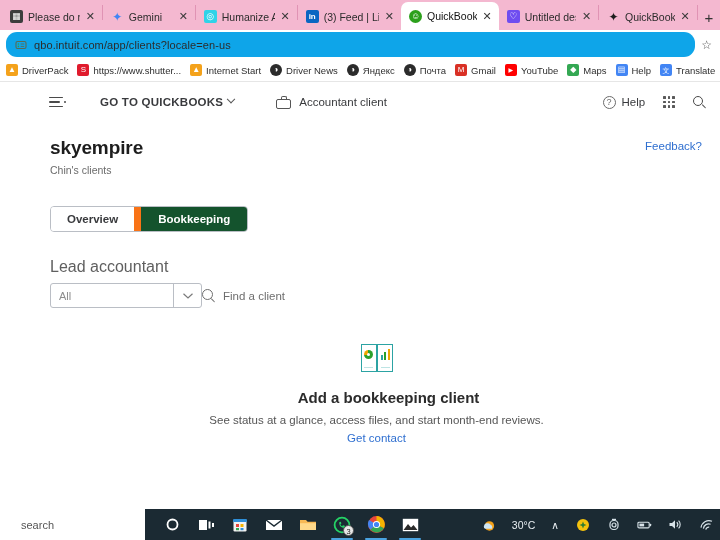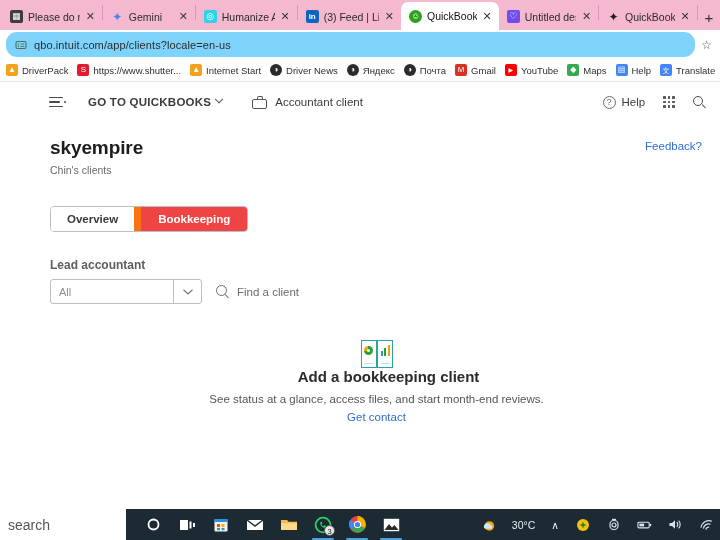--- a/index.html
+++ b/index.html
@@ -69,21 +69,21 @@
   }
 
   .omnibar {
     height: 29px; background: #ffffff;
     display: flex; align-items: center;
     padding: 0 8px 0 4px;
     flex: 0 0 29px;
   }
   .omni-pill {
     flex: 1; height: 25px;
-    background: #7dd3fc;
+    background: #0ea5e9;
     border-radius: 11px;
     display: flex; align-items: center;
     padding: 0 8px;
     gap: 7px;
     margin-left: 2px;
   }
   .omni-site-icon {
     width: 13px; height: 13px; flex: 0 0 13px;
     display: flex; align-items: center; justify-content: center;
   }
@@ -140,21 +140,21 @@
     position: absolute; left: 33px; right: 0; top: 0; bottom: 0;
     background: #ffffff;
     overflow: hidden;
   }
 
   
   .qb-nav {
     height: 40px;
     display: flex; align-items: center;
     padding: 0 14px 0 16px;
-    gap: 0;
+    gap: 12px;
   }
   .hamburger { display: flex; flex-direction: column; gap: 3px; width: 14px; }
   .hamburger i { display: block; height: 1.6px; background: #4a4a4a; border-radius: 1px; }
   .hamburger i:nth-child(1) { width: 14px; }
   .hamburger i:nth-child(2) { width: 11px; }
   .hamburger i:nth-child(3) { width: 14px; }
   .ham-dot { width: 2px; height: 2px; background: #4a4a4a; border-radius: 50%; margin-left: 1px; }
   .goto {
     margin-left: 22px;
     font-size: 11.5px; font-weight: 700; color: #393a3d;
@@ -226,26 +226,26 @@
     height: 26px;
   }
   .seg-btn {
     display: flex; align-items: center; justify-content: center;
     font-size: 11.5px; font-weight: 700; color: #393a3d;
     background: #ffffff;
     padding: 0 16px;
     border-right: 7px solid #f97316;
   }
   .seg-btn:last-child { border-right: none; }
-  .seg-btn.on { background: #ef4444; color: #ffffff; padding: 0 17px; }
+  .seg-btn.on { background: #14532d; color: #ffffff; padding: 0 17px; }
 
   
   .filters { margin: 26px 0 0 17px; }
-  .filter-label { font-size: 12px; color: #5f5f5f; font-weight: bold; }
-  .filter-row { display: flex; align-items: center; gap: 14px; margin-top: 7px; }
+  .filter-label { font-size: 16px; color: #5f5f5f; }
+  .filter-row { display: flex; align-items: center; margin-top: 7px; }
   .select {
     width: 152px; height: 25px;
     border: 1px solid #babec5; border-radius: 3px;
     display: flex; align-items: stretch; background: #fff;
   }
   .select-val {
     flex: 1; display: flex; align-items: center;
     padding-left: 8px; font-size: 11px; color: #8d8d8d;
   }
   .select-arrow {
@@ -296,36 +296,37 @@
   .book .bars i:nth-child(1) { left: 0; height: 5px; background: #2ca3a3; }
   .book .bars i:nth-child(2) { left: 3.5px; height: 8px; background: #2ca02c; }
   .book .bars i:nth-child(3) { left: 7px; height: 11px; background: #f0a500; }
   .book .line1, .book .line2 {
     position: absolute; height: 1.4px; background: #bde4e4;
   }
   .book .line1 { left: 3px; bottom: 4px; width: 9px; }
   .book .line2 { right: 3px; bottom: 4px; width: 9px; }
 
   .empty-title {
+    margin-top: 17px;
     font-size: 15px; font-weight: 700; color: #2b2b2b; padding-left: 24px;
   }
   .empty-sub { margin-top: 8px; font-size: 11.5px; color: #555; }
   .empty-link { margin-top: 6px; font-size: 11.5px; color: #2f6fd0; text-decoration: none; display: inline-block; }
 
   
   .taskbar {
     position: absolute; left: 0; right: 0; bottom: 0; height: 31px;
     background: #1b2a33;
     display: flex; align-items: center;
     z-index: 20;
   }
   .tb-search {
-    width: 126px; height: 31px; background: #ffffff;
-    display: flex; align-items: center; padding-left: 8px;
-    font-size: 14px; color: #555;
+    width: 145px; height: 31px; background: #ffffff;
+    display: flex; align-items: center; padding-left: 21px;
+    font-size: 11px; color: #555;
   }
   .tb-icons { display: flex; align-items: center; gap: 0; margin-left: 10px; }
   .tb-ico {
     width: 34px; height: 31px;
     display: flex; align-items: center; justify-content: center;
     position: relative;
   }
   .tb-ico.open:after {
     content: ""; position: absolute; left: 6px; right: 6px; bottom: 0;
     height: 2px; background: #4aa3e0; border-radius: 1px;

